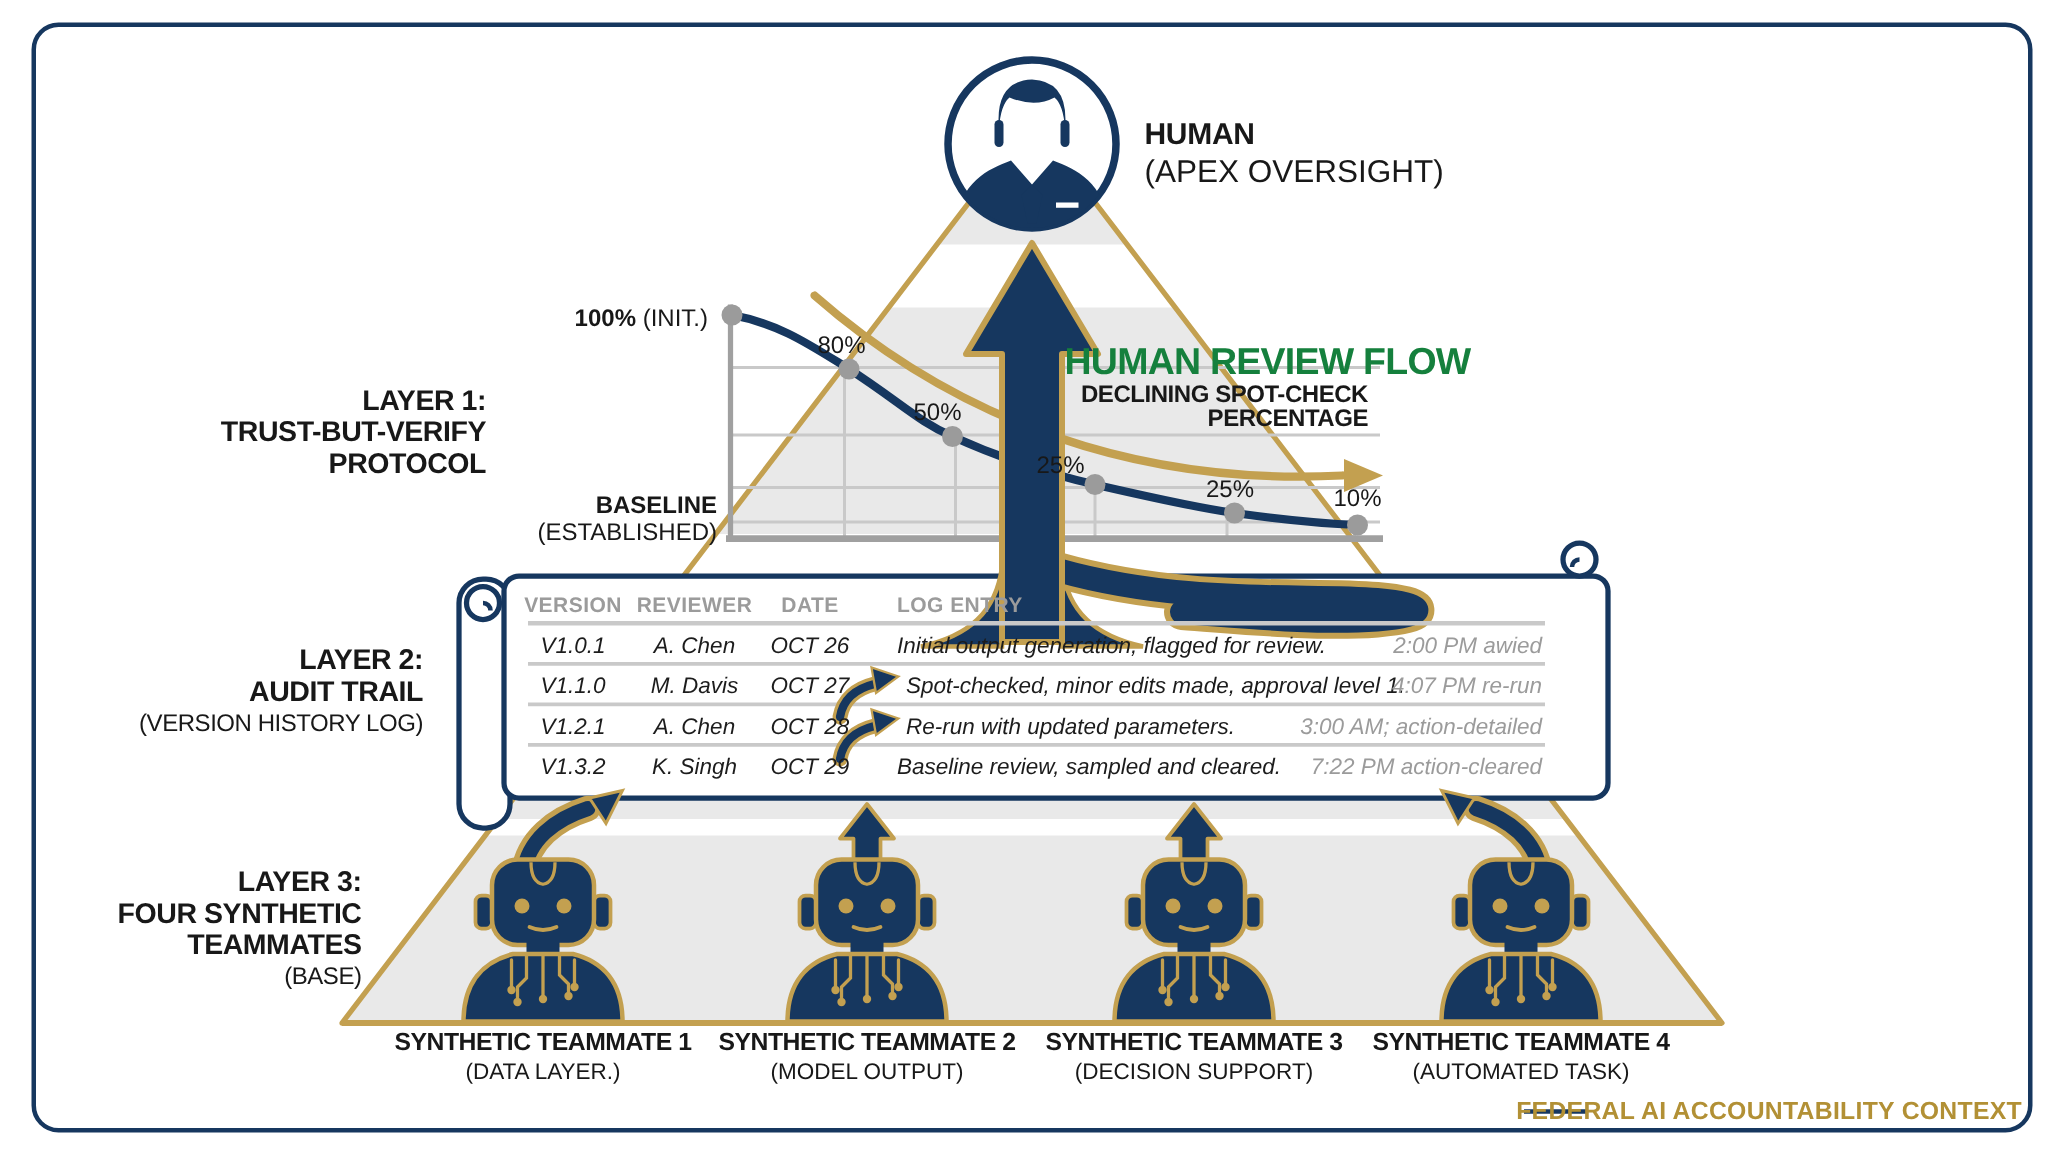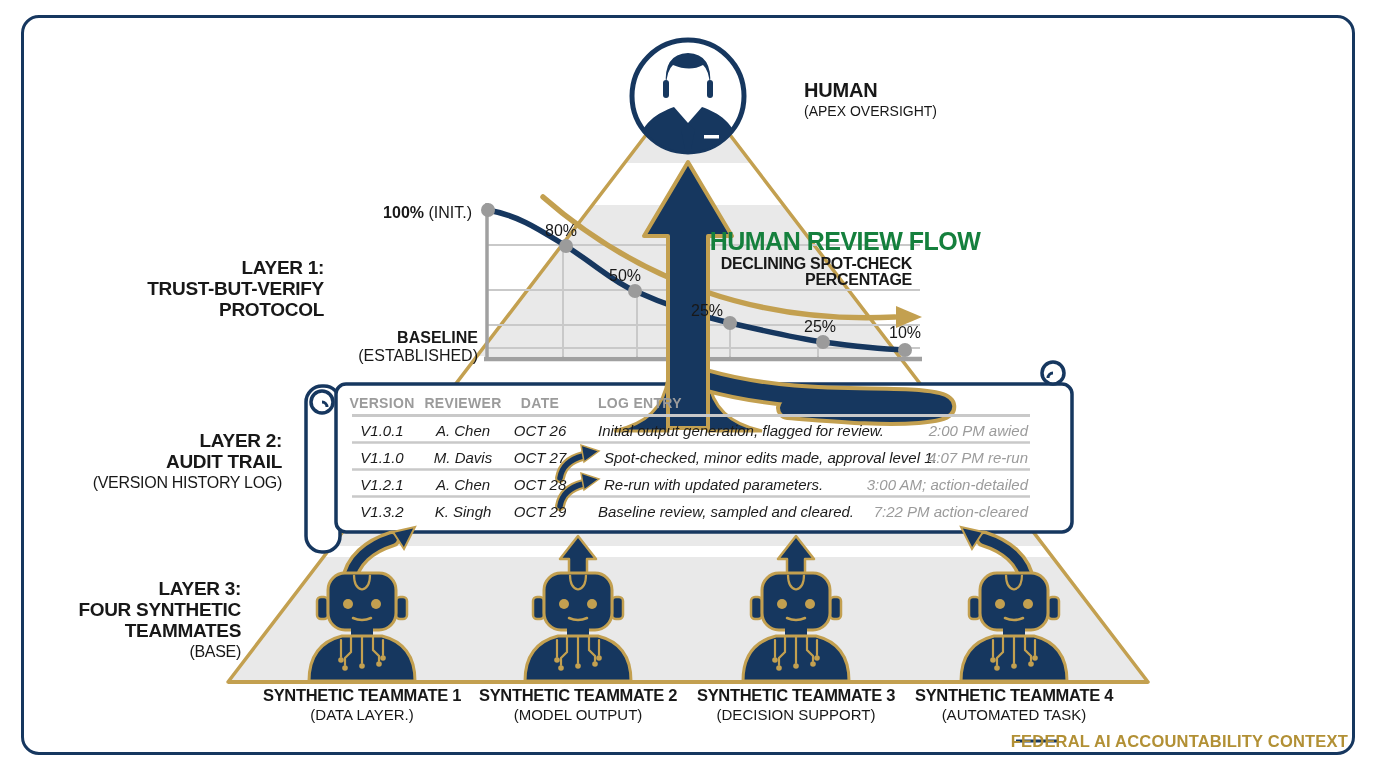--- a/index.html
+++ b/index.html
@@ -3,23 +3,23 @@
 <meta charset="utf-8">
 <style>
   html,body{margin:0;padding:0;background:#fff;}
   #canvas{position:relative;width:1376px;height:768px;background:#ffffff;overflow:hidden;
           font-family:"Liberation Sans", sans-serif;color:#181818;}
   .abs{position:absolute;}
   #frame-border{position:absolute;left:21px;top:15px;right:21px;bottom:13px;
                 border:3px solid #16375f;border-radius:18px;pointer-events:none;}
   svg{position:absolute;left:0;top:0;}
   
-  .apex-label{left:763px;top:79px;margin-left:41px;}
+  .apex-label{left:763px;top:79px;}
   .apex-title{font-size:20px;font-weight:bold;letter-spacing:-.2px;}
-  .apex-sub{font-size:14px;margin-top:1px;}
+  .apex-sub{font-size:21px;margin-top:1px;}
   .layer-label{text-align:right;font-weight:bold;line-height:21px;letter-spacing:-.3px;}
   .layer-label .paren{font-weight:normal;font-size:16px;}
   #layer1-label{right:1052px;top:257px;font-size:19px;}
   #layer2-label{right:1094px;top:430px;font-size:19px;}
   #layer3-label{right:1135px;top:578px;font-size:19px;}
   #chart-title{left:695px;top:227px;width:300px;text-align:center;
                font-size:25px;font-weight:bold;color:#15803d;letter-spacing:-.5px;}
   #declining-label{right:464px;top:256px;text-align:right;font-size:16px;font-weight:bold;
                    line-height:16px;letter-spacing:-.3px;}
   #init-label{right:904px;top:204px;font-size:16px;white-space:nowrap;}

